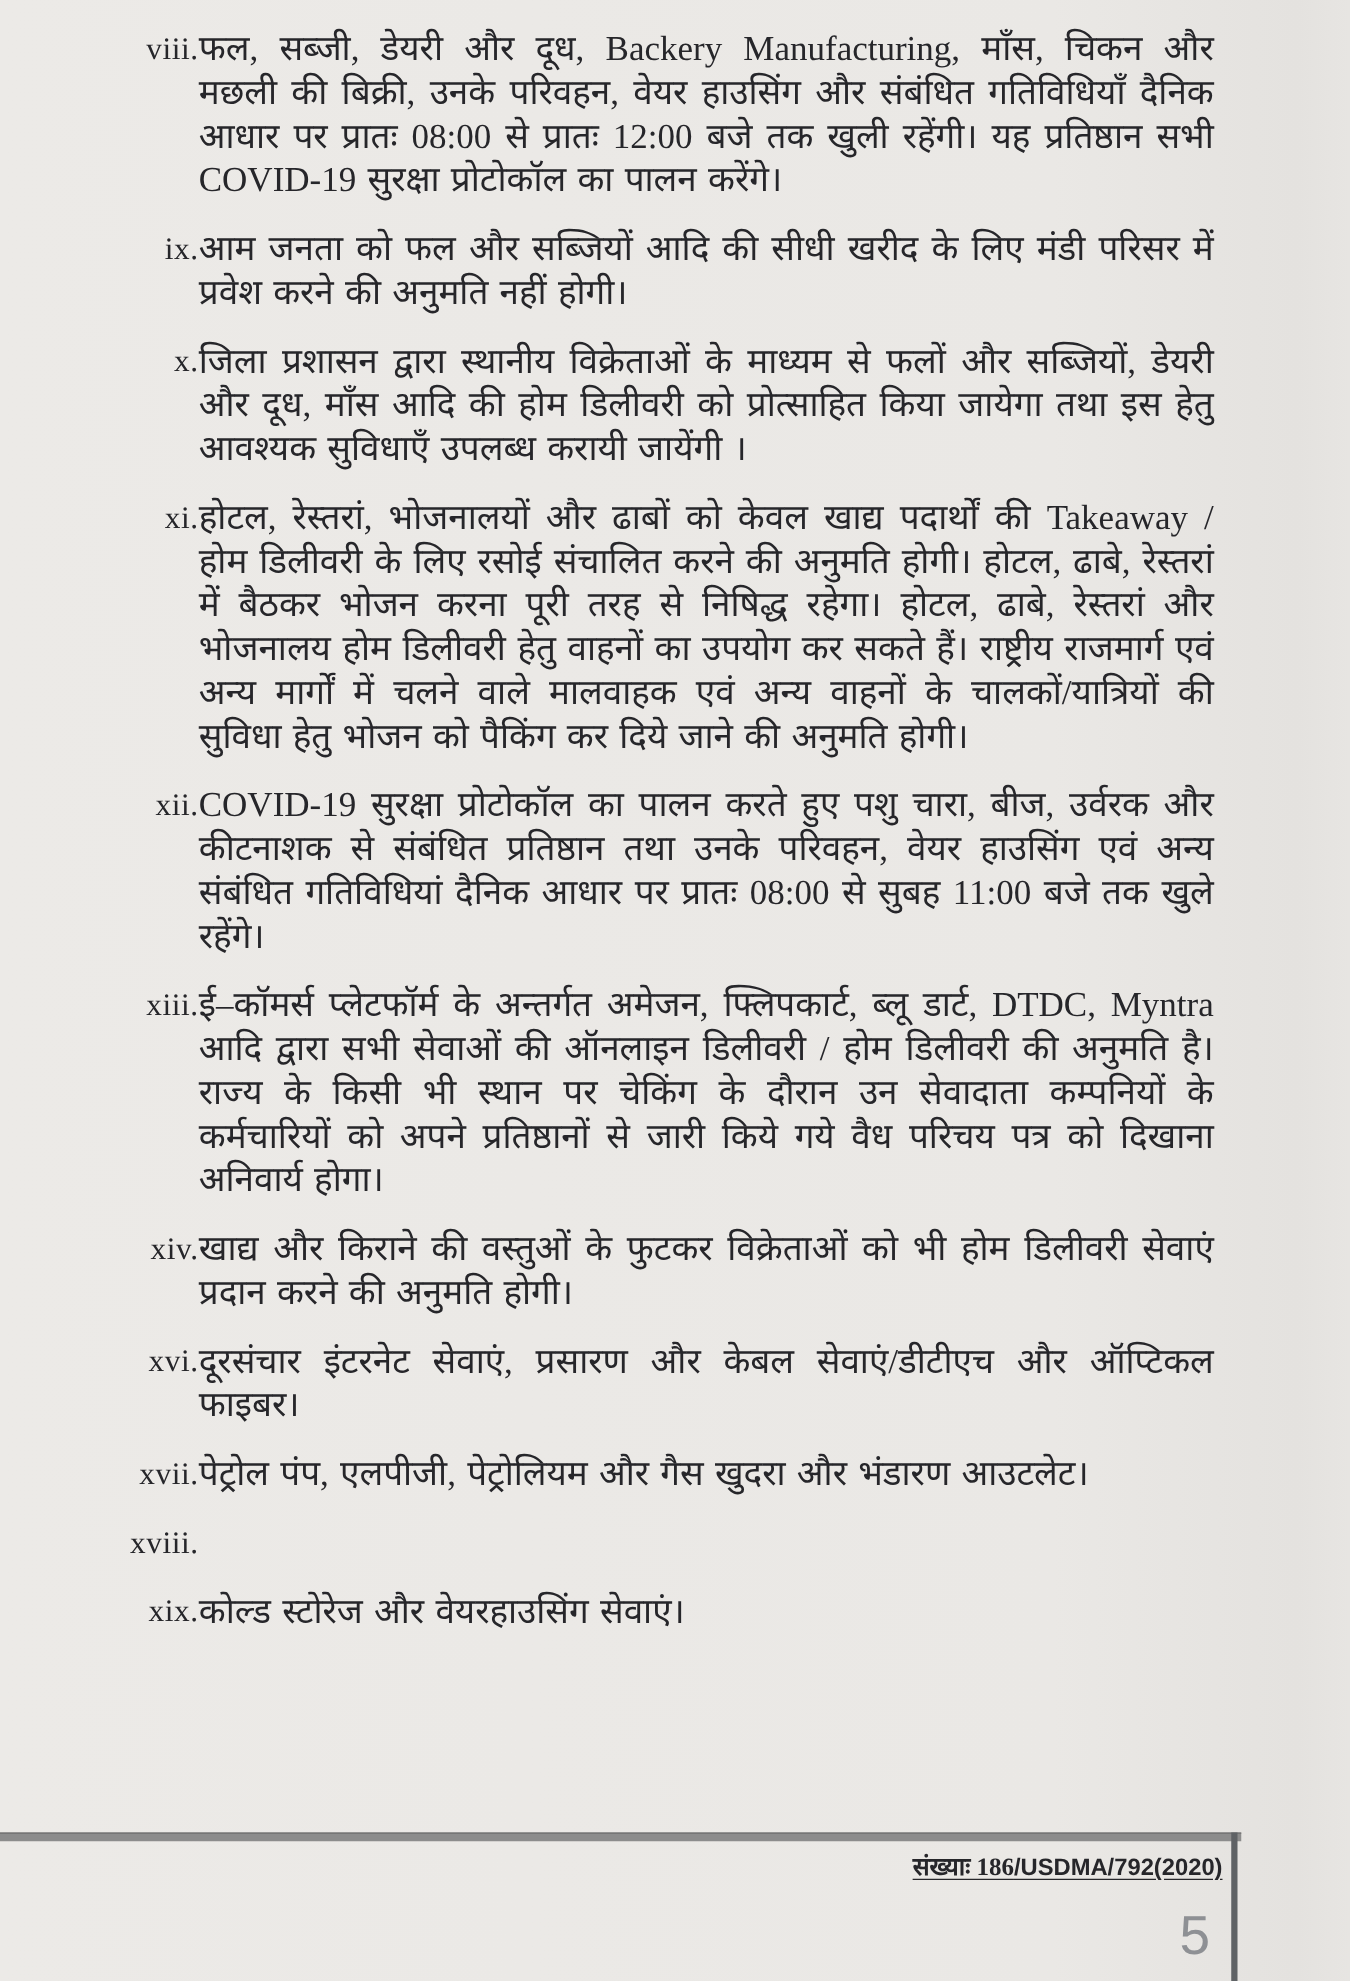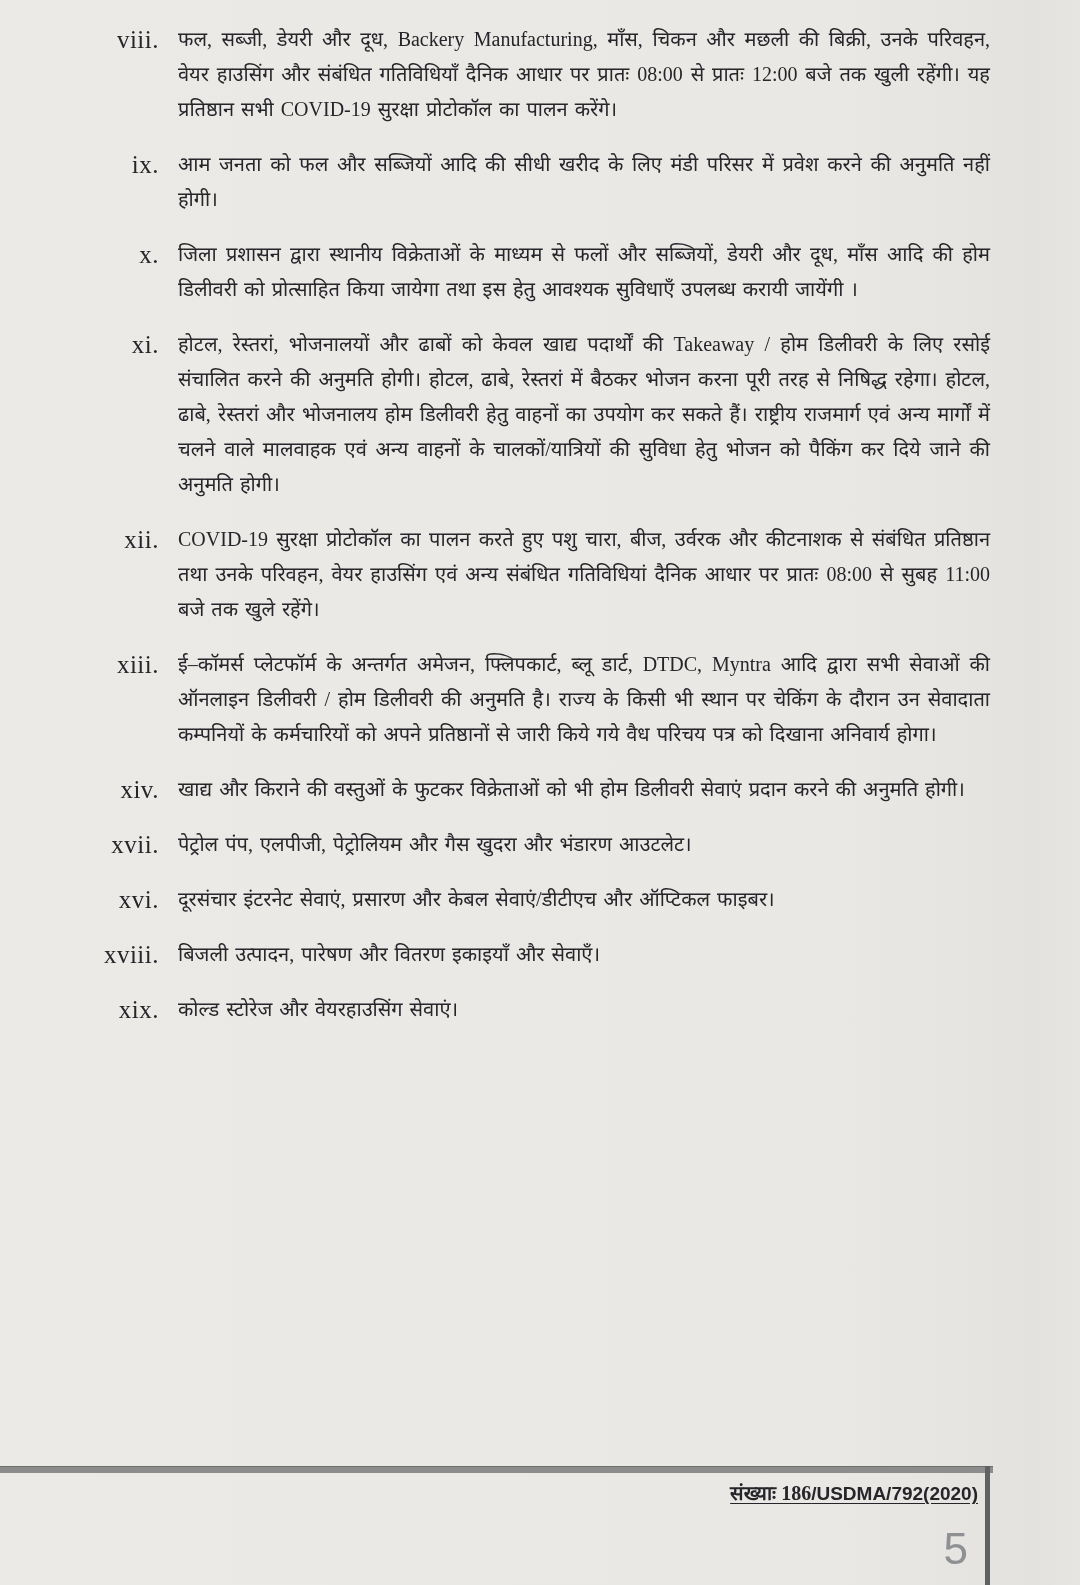--- a/index.html
+++ b/index.html
@@ -32,23 +32,22 @@
   }
   .num {
     flex: 0 0 108px;
     text-align: right;
     font-family: "Liberation Serif", serif;
     font-size: 25px;
     line-height: 35px;
     letter-spacing: 0.5px;
   }
   .txt {
-    margin-left: 19px;
     width: 812px;
-    font-size: 20px;
+    font-size: 28px;
     line-height: 35px;
     text-align: justify;
     text-align-last: left;
     word-spacing: 2px;
   }
   .footer-rule {
     position: absolute;
     top: 1466px;
     left: 0;
     width: 993px;
@@ -140,32 +139,31 @@
       <div class="txt">ई–कॉमर्स प्लेटफॉर्म के अन्तर्गत अमेजन, फ्लिपकार्ट, ब्लू डार्ट, DTDC, Myntra आदि द्वारा सभी सेवाओं की ऑनलाइन डिलीवरी / होम डिलीवरी की अनुमति है। राज्य के किसी भी स्थान पर चेकिंग के दौरान उन सेवादाता कम्पनियों के कर्मचारियों को अपने प्रतिष्ठानों से जारी किये गये वैध परिचय पत्र को दिखाना अनिवार्य होगा।</div>
     </div>
 
     <div class="item">
       <div class="num">xiv.</div>
       <div class="txt">खाद्य और किराने की वस्तुओं के फुटकर विक्रेताओं को भी होम डिलीवरी सेवाएं प्रदान करने की अनुमति होगी।</div>
     </div>
 
 
     <div class="item">
+      <div class="num">xvi.</div>
+      <div class="txt">दूरसंचार इंटरनेट सेवाएं, प्रसारण और केबल सेवाएं/डीटीएच और ऑप्टिकल फाइबर।</div>
+    </div>
+
+    <div class="item">
       <div class="num">xvii.</div>
       <div class="txt">पेट्रोल पंप, एलपीजी, पेट्रोलियम और गैस खुदरा और भंडारण आउटलेट।</div>
     </div>
 
     <div class="item">
-      <div class="num">xvi.</div>
-      <div class="txt">दूरसंचार इंटरनेट सेवाएं, प्रसारण और केबल सेवाएं/डीटीएच और ऑप्टिकल फाइबर।</div>
-    </div>
-
-    <div class="item">
       <div class="num">xviii.</div>
-      <div class="txt">बिजली उत्पादन, पारेषण और वितरण इकाइयाँ और सेवाएँ।</div>
     </div>
 
     <div class="item">
       <div class="num">xix.</div>
       <div class="txt">कोल्ड स्टोरेज और वेयरहाउसिंग सेवाएं।</div>
     </div>
 
   </main>
 
   <div class="footer-rule"></div>

